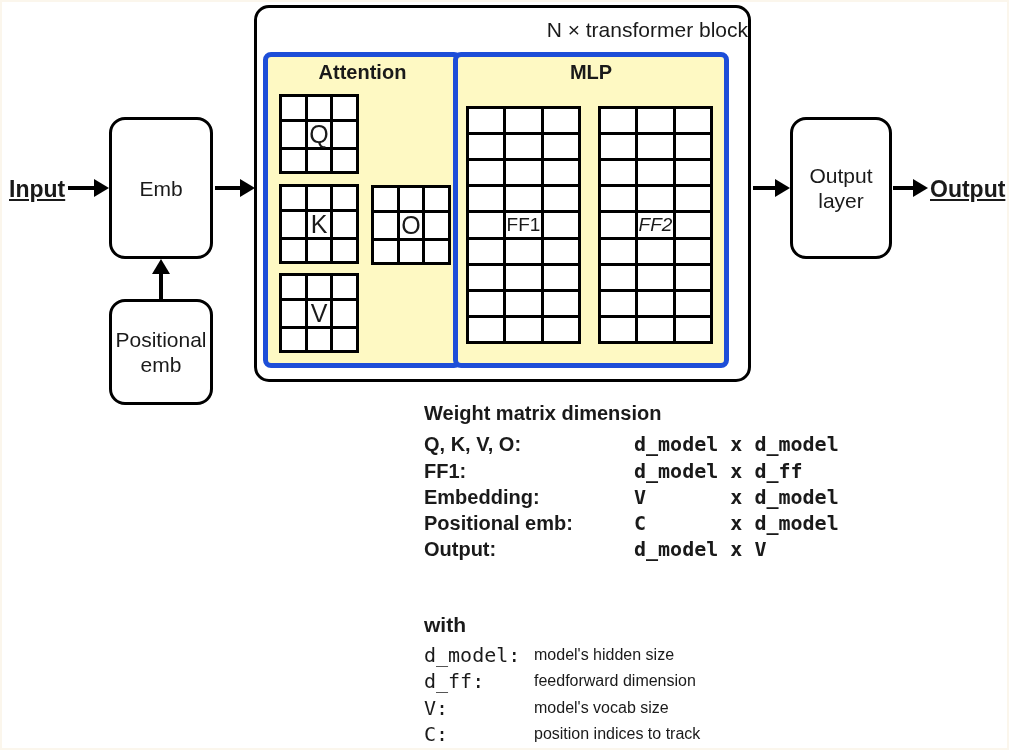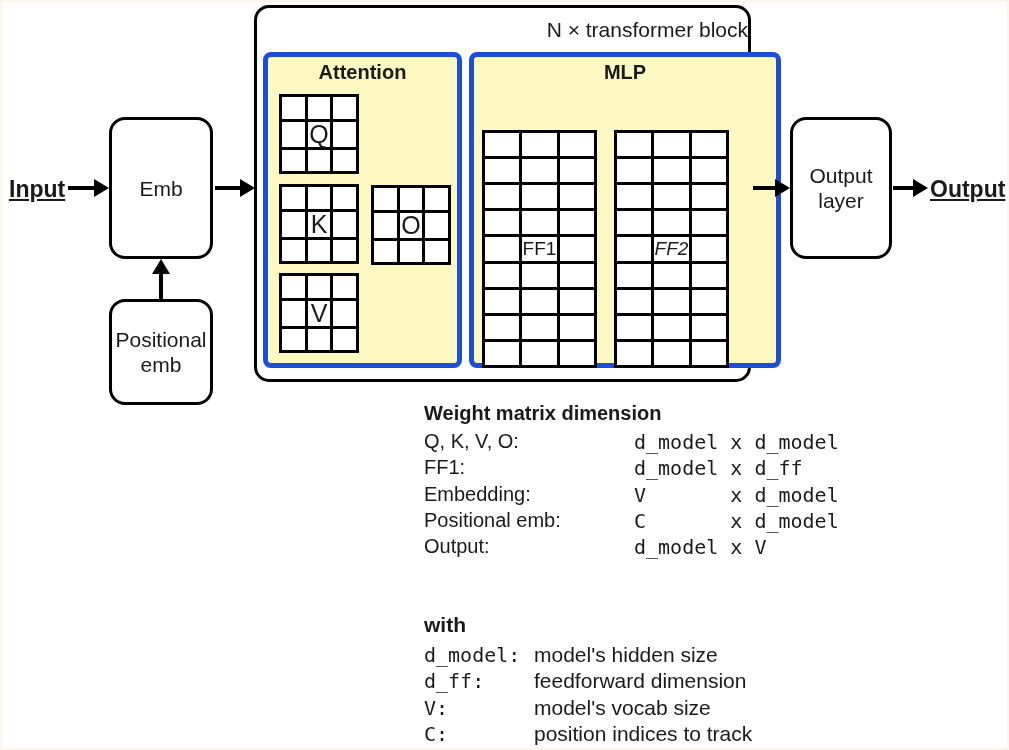--- a/index.html
+++ b/index.html
@@ -40,40 +40,40 @@
   }
   #tb-title {
     position:absolute; left:0; top:10px; width:100%;
     text-align:right; font-weight:normal; font-size:21px;
   }
   .subbox {
     position:absolute;
     border:5px solid #1d4ed8; border-radius:8px; background:#fef9c3;
   }
   #attention-box { left:6px;   top:44px; width:199px; height:316px; }
-  #mlp-box       { left:212px; top:44px; width:312px; height:316px;padding-left:13px; }
+  #mlp-box       { left:196px; top:44px; width:276px; height:316px;padding-left:13px; }
   .subtitle {
     position:absolute; left:0; top:4px; width:100%;
     text-align:center; font-weight:bold; font-size:20px;
   }
 
   
   .matrix {
     position:absolute;
     display:grid;
     background:#000;
     gap:3px; padding:3px;
   }
   .matrix .cell {
     background:#fff;
     display:flex; align-items:center; justify-content:center;
     overflow:visible;
   }
   .m-att  { width:80px;  height:80px; }
-  .m-mlp  { width:115px; height:238px;margin-top:24px; }
+  .m-mlp  { width:115px; height:238px; }
   .m-att .label-cell { font-size:25px; line-height:1; }
   .m-mlp .label-cell { font-size:19px; line-height:1; }
   #matrix-q { left:11px;  top:37px;  }
   #matrix-k { left:11px;  top:127px; }
   #matrix-o { left:103px; top:128px; }
   #matrix-v { left:11px;  top:216px; }
   #matrix-ff1 { left:8px;   top:49px; }
   #matrix-ff2 { left:140px; top:49px; }
 
   
@@ -96,37 +96,37 @@
   .io-label {
     position:absolute;
     font-weight:bold; font-size:23px; line-height:26px;text-decoration:underline;
   }
   #input-label  { left:7px;   top:174px; }
   #output-label { left:928px; top:174px; }
 
   
   #weight-table { position:absolute; left:422px; top:399px; }
   #weight-table .wt-title { font-weight:bold; font-size:20px; line-height:24px; margin-bottom:5px; }
-  .trow { display:flex; height:26.3px; align-items:flex-start; }
+  .trow { display:flex; height:26.3px; align-items:flex-end;font-weight:bold; }
   .tlabel { width:210px; font-size:20px; }
   .tvalue {
     font-family:"DejaVu Sans Mono", monospace;
     font-size:20px; white-space:pre;
   }
 
   
   #legend { position:absolute; left:422px; top:610px; }
   #legend .lg-title { font-weight:bold; font-size:21px; line-height:26px; margin-bottom:4px; }
   .lrow { display:flex; height:26.3px; align-items:center; }
   .lterm {
     width:110px;
     font-family:"DejaVu Sans Mono", monospace;
     font-size:20px; white-space:pre;
   }
-  .ldesc { font-size:21px;text-align:center; }
+  .ldesc { font-size:16px;text-align:center; }
 </style>
 </head>
 <body>
 
 <div id="figure">
 
   <span class="io-label" id="input-label">Input</span>
   <div class="shaft-h" style="left:66px; top:184px; width:27px;"></div>
   <div class="head-right" style="left:92px; top:177px;"></div>
 

